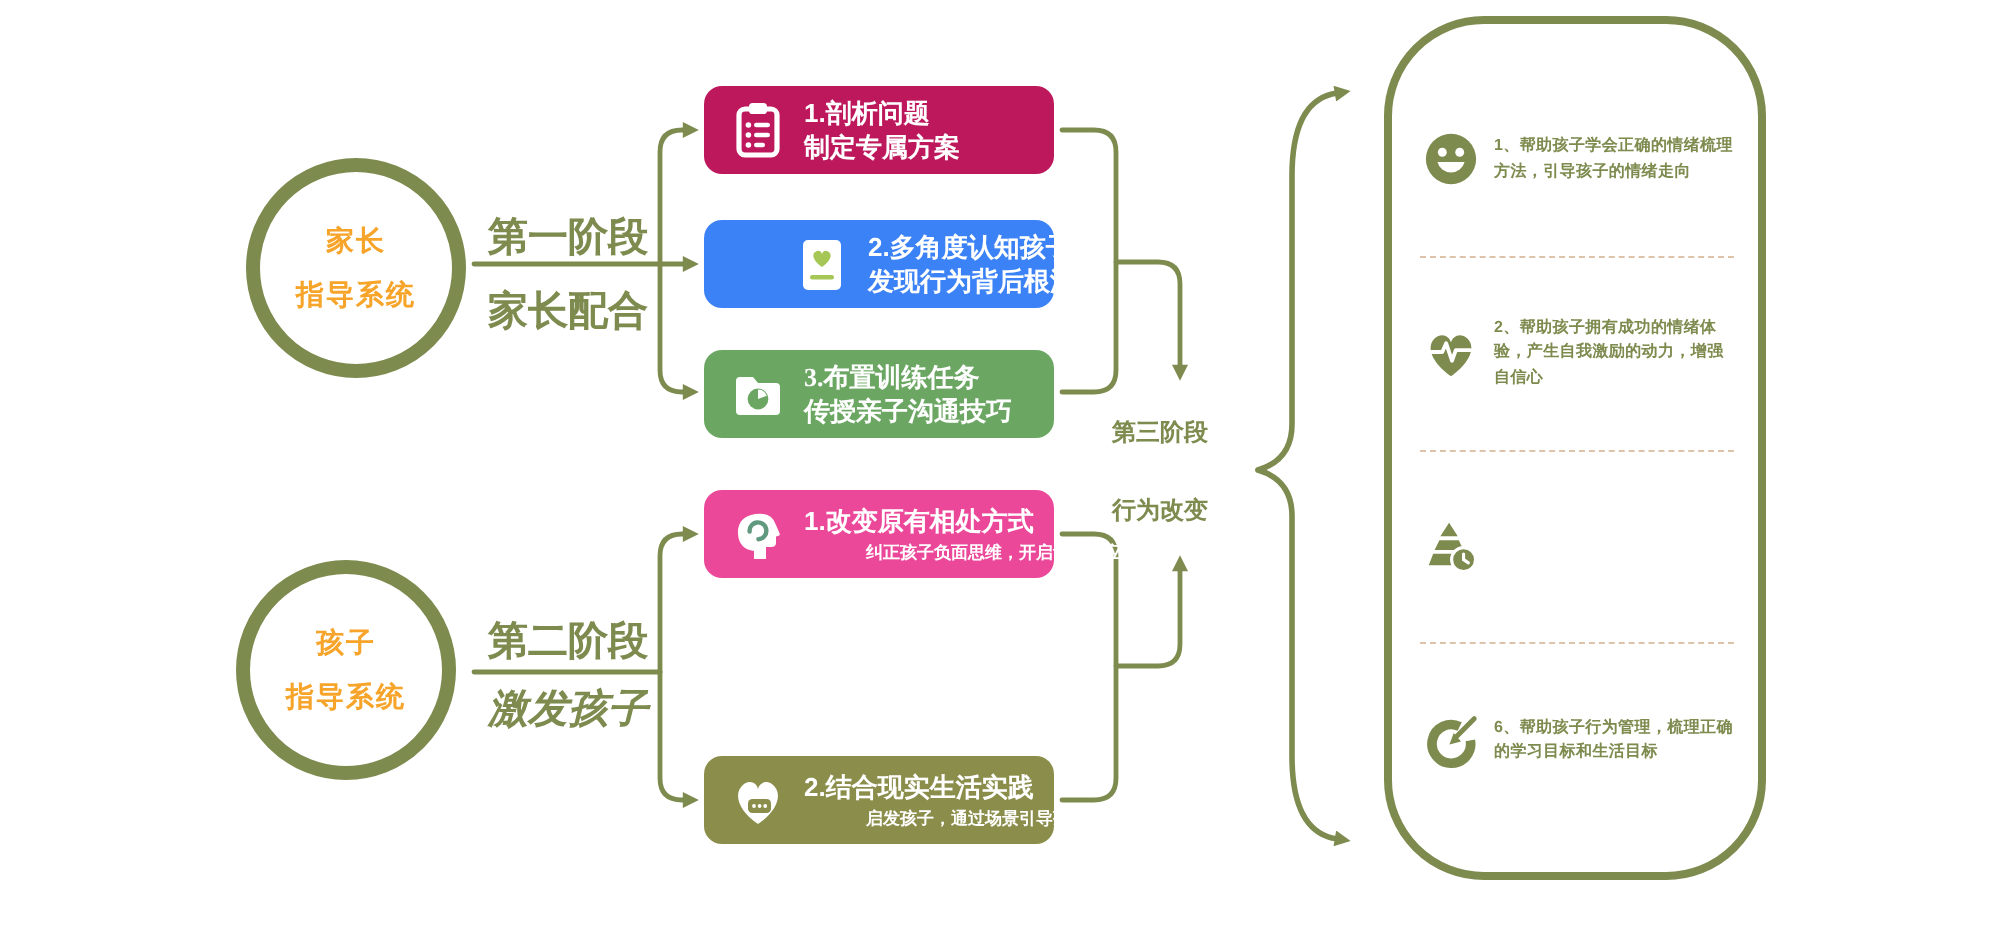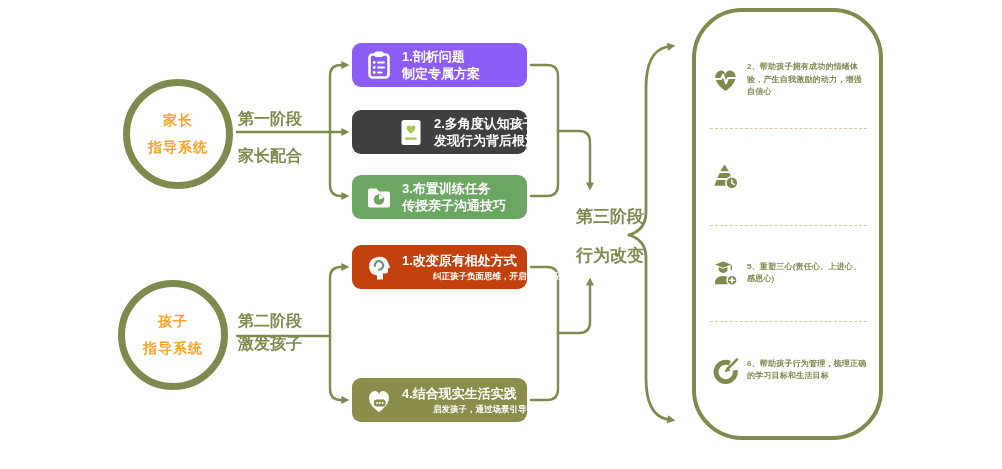--- a/index.html
+++ b/index.html
@@ -8,31 +8,31 @@
   .stage-wrap svg.overlay{position:absolute;left:0;top:0;z-index:1;}
   .abs{position:absolute;z-index:2;}
 
   
   .sys-circle{width:110px;height:110px;box-sizing:border-box;border:7px solid #7d8b4f;
     border-radius:50%;display:flex;flex-direction:column;align-items:center;justify-content:center;
     background:#fff;}
   .sys-circle .t{color:#f7a42a;font-weight:bold;font-size:14px;line-height:27px;text-align:center;letter-spacing:1px;}
 
   
-  .stage-label{width:92px;color:#7d8b4f;font-weight:bold;font-size:16px;line-height:20px;}
-  .stage3-label{width:88px;text-align:right;color:#7d8b4f;font-weight:bold;font-size:17px;line-height:21px;}
+  .stage-label{width:92px;text-align:center;color:#7d8b4f;font-weight:bold;font-size:20px;line-height:20px;}
+  .stage3-label{width:88px;text-align:left;color:#7d8b4f;font-weight:bold;font-size:12px;line-height:21px;}
 
   
   .step-box{left:352px;width:175px;height:44px;border-radius:9px;display:flex;align-items:center;
     gap:8px;padding-left:12px;box-sizing:border-box;color:#fff;}
   .step-box .ic{width:30px;height:30px;flex-shrink:0;}
   .step-box .txt{font-weight:bold;font-size:13px;line-height:17px;white-space:nowrap;}
   .step-box .sub{font-weight:bold;font-size:8.5px;line-height:11px;white-space:nowrap;margin-top:2px;padding-left:31px;}
-  .bg1{background:#8b5cf6;} .bg2{background:#404040;padding-left:44px;} .bg3{background:#6ba763;}
-  .bg4{background:#c2410c;} .bg5{background:#8b8e4b;}
+  .bg1{background:#be185d;} .bg2{background:#3b82f6;padding-left:44px;} .bg3{background:#6ba763;}
+  .bg4{background:#ec4899;} .bg5{background:#8b8e4b;}
 
   
   .panel{left:692px;top:8px;width:191px;height:432px;box-sizing:border-box;
     border:4px solid #7d8b4f;border-radius:50px;background:#fff;}
   .panel-body{display:flex;flex-direction:column;height:100%;box-sizing:border-box;padding:20px 12px 18px 14px;}
   .outcome-row{flex:1;display:flex;align-items:center;gap:7px;border-bottom:1px dashed #dcc3a9;min-height:0;}
   .outcome-row:last-child{border-bottom:none;}
   .outcome-icon{width:30px;flex-shrink:0;display:flex;align-items:center;justify-content:center;}
   .outcome-icon svg{width:29px;height:29px;display:block;}
   .outcome-text{color:#7d8b4f;font-size:8px;line-height:12.5px;font-weight:600;letter-spacing:0.2px;}
@@ -86,21 +86,21 @@
   </div>
   <div class="abs sys-circle" style="left:118px;top:280px;justify-content:center;">
     <div class="t">孩子</div>
     <div class="t">指导系统</div>
   </div>
 
   <div class="abs stage-label" style="left:238px;top:109px;">第一阶段</div>
   <div class="abs stage-label" style="left:238px;top:146px;">家长配合</div>
 
   <div class="abs stage-label" style="left:238px;top:311px;">第二阶段</div>
-  <div class="abs stage-label" style="left:238px;top:334px;">激发孩子</div>
+  <div class="abs stage-label" style="left:238px;top:345px;font-style:italic;">激发孩子</div>
 
   <div class="abs stage3-label" style="left:556px;top:206px;">第三阶段</div>
   <div class="abs stage3-label" style="left:556px;top:245px;">行为改变</div>
 
   <div class="abs step-box bg1" style="top:43px;">
     <span class="ic">
       <svg viewBox="0 0 30 30" width="30" height="30">
         <rect x="5.5" y="4.5" width="19" height="23" rx="3" fill="none" stroke="#fff" stroke-width="2.6"></rect>
         <rect x="10.5" y="1.5" width="9" height="5.5" rx="1.8" fill="#fff"></rect>
         <circle cx="10.2" cy="12.5" r="1.4" fill="#fff"></circle>
@@ -124,21 +124,21 @@
         <path d="M15,16.5 C10.5,13.5 9.5,10 12,8.7 C13.7,7.8 15,9 15,10.3 C15,9 16.3,7.8 18,8.7 C20.5,10 19.5,13.5 15,16.5 Z" fill="#a6c656"></path>
         <rect x="9" y="20.5" width="12" height="2.2" rx="1.1" fill="#a6c656"></rect>
       </svg>
     </span>
     <div class="txt">
       <div>2.多角度认知孩子</div>
       <div>发现行为背后根源</div>
     </div>
   </div>
 
-  <div class="abs step-box bg3" style="top:175px;">
+  <div class="abs step-box bg3" style="top:175px;font-family:Liberation Serif, serif;">
     <span class="ic">
       <svg viewBox="0 0 30 30" width="30" height="30">
         <path d="M4,8.5 Q4,6.5 6,6.5 H12.5 L15,9.5 H24 Q26,9.5 26,11.5 V23.5 Q26,25.5 24,25.5 H6 Q4,25.5 4,23.5 Z" fill="#fff"></path>
         <circle cx="15" cy="17.5" r="5.2" fill="#6ba763"></circle>
         <path d="M15,17.5 V12.8 A4.7,4.7 0 0 1 19.4,15.9 Z" fill="#fff"></path>
       </svg>
     </span>
     <div class="txt">
       <div>3.布置训练任务</div>
       <div>传授亲子沟通技巧</div>
@@ -162,28 +162,39 @@
     <span class="ic">
       <svg viewBox="0 0 30 30" width="30" height="30">
         <path d="M15,27 C4.5,20 2.5,11 8,7 C12,4.5 15,7.5 15,10 C15,7.5 18,4.5 22,7 C27.5,11 25.5,20 15,27 Z" fill="#fff"></path>
         <rect x="10" y="14.5" width="11.5" height="7" rx="2.2" fill="#8b8e4b"></rect>
         <circle cx="13" cy="18" r="0.95" fill="#fff"></circle>
           <circle cx="15.8" cy="18" r="0.95" fill="#fff"></circle>
           <circle cx="18.6" cy="18" r="0.95" fill="#fff"></circle>
       </svg>
     </span>
     <div>
-      <div class="txt">4.结合现实生活实践</div>
+      <div class="txt">2.结合现实生活实践</div>
       <div class="sub">启发孩子，通过场景引导孩子</div>
     </div>
   </div>
 
   <div class="abs panel">
     <div class="panel-body">
 
+      <div class="outcome-row">
+        <span class="outcome-icon">
+          <svg viewBox="0 0 30 30">
+            <circle cx="15" cy="15" r="13" fill="#7d8b4f"></circle>
+            <circle cx="10.5" cy="11.5" r="2.3" fill="#fff"></circle>
+              <circle cx="19.5" cy="11.5" r="2.3" fill="#fff"></circle>
+            <path d="M8,16.5 A7.2,7.2 0 0 0 22,16.5 Z" fill="#fff"></path>
+          </svg>
+        </span>
+        <div class="outcome-text">1、帮助孩子学会正确的情绪梳理方法，引导孩子的情绪走向</div>
+      </div>
 
       <div class="outcome-row">
         <span class="outcome-icon">
           <svg viewBox="0 0 30 30">
             <path d="M15,27 C5,20 2,12 6.5,7.5 C10,4.2 14,6 15,9.5 C16,6 20,4.2 23.5,7.5 C28,12 25,20 15,27 Z" fill="#7d8b4f"></path>
             <polyline points="5,14.5 10.5,14.5 12.5,10 15.5,19 17.5,13.5 25,13.5" stroke="#fff" stroke-width="2" fill="none" stroke-linejoin="round" stroke-linecap="round"></polyline>
           </svg>
         </span>
         <div class="outcome-text">2、帮助孩子拥有成功的情绪体验，产生自我激励的动力，增强自信心</div>
       </div>
@@ -194,33 +205,20 @@
             <polygon points="14,2.5 18.5,9.5 9.5,9.5" fill="#7d8b4f"></polygon>
             <polygon points="9,11.5 19,11.5 21.5,16.5 6.5,16.5" fill="#7d8b4f"></polygon>
             <polygon points="5.8,18.5 22.2,18.5 24.5,24.5 3.5,24.5" fill="#7d8b4f"></polygon>
             <circle cx="21.5" cy="21.5" r="6.2" fill="#7d8b4f" stroke="#fff" stroke-width="1.6"></circle>
             <path d="M21.5,18.6 V21.5 L24,23.2" stroke="#fff" stroke-width="1.6" fill="none" stroke-linecap="round"></path>
           </svg>
         </span>
       </div>
 
 
-      <div class="outcome-row">
-        <span class="outcome-icon">
-          <svg viewBox="0 0 30 30">
-            <circle cx="12.5" cy="10" r="4.6" fill="#7d8b4f"></circle>
-            <path d="M4,26 Q4,17.5 12.5,17.5 Q21,17.5 21,26 Z" fill="#7d8b4f"></path>
-            <polygon points="12.5,2 22,5.8 12.5,9.6 3,5.8" fill="#7d8b4f" stroke="#fff" stroke-width="1"></polygon>
-            <line x1="21" y1="6.5" x2="21" y2="11.5" stroke="#7d8b4f" stroke-width="1.4"></line>
-            <circle cx="21.8" cy="22" r="5.2" fill="#7d8b4f" stroke="#fff" stroke-width="1.5"></circle>
-            <path d="M21.8,19.6 V24.4 M19.4,22 H24.2" stroke="#fff" stroke-width="1.7" stroke-linecap="round"></path>
-          </svg>
-        </span>
-        <div class="outcome-text">5、重塑三心(责任心、上进心、感恩心)</div>
-      </div>
 
       <div class="outcome-row">
         <span class="outcome-icon">
           <svg viewBox="0 0 30 30">
             <path d="M19.5,7.5 A10,10 0 1 0 25,14.7" fill="none" stroke="#7d8b4f" stroke-width="5"></path>
             <line x1="27" y1="3.5" x2="18" y2="12.5" stroke="#7d8b4f" stroke-width="2.6" stroke-linecap="round"></line>
             <polygon points="14.2,16.8 20.2,15.2 16.4,10.8" fill="#7d8b4f"></polygon>
           </svg>
         </span>
         <div class="outcome-text">6、帮助孩子行为管理，梳理正确的学习目标和生活目标</div>

